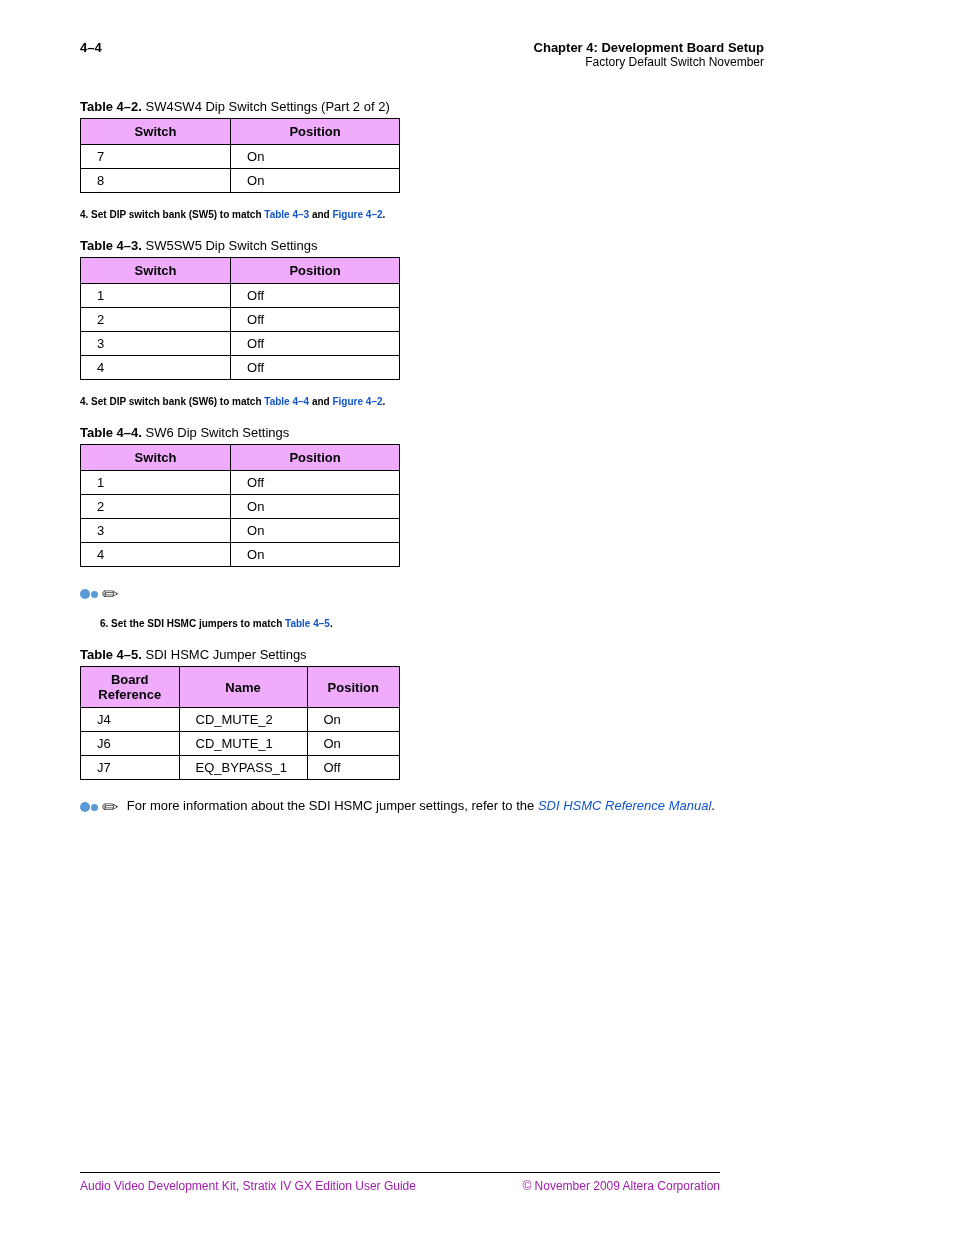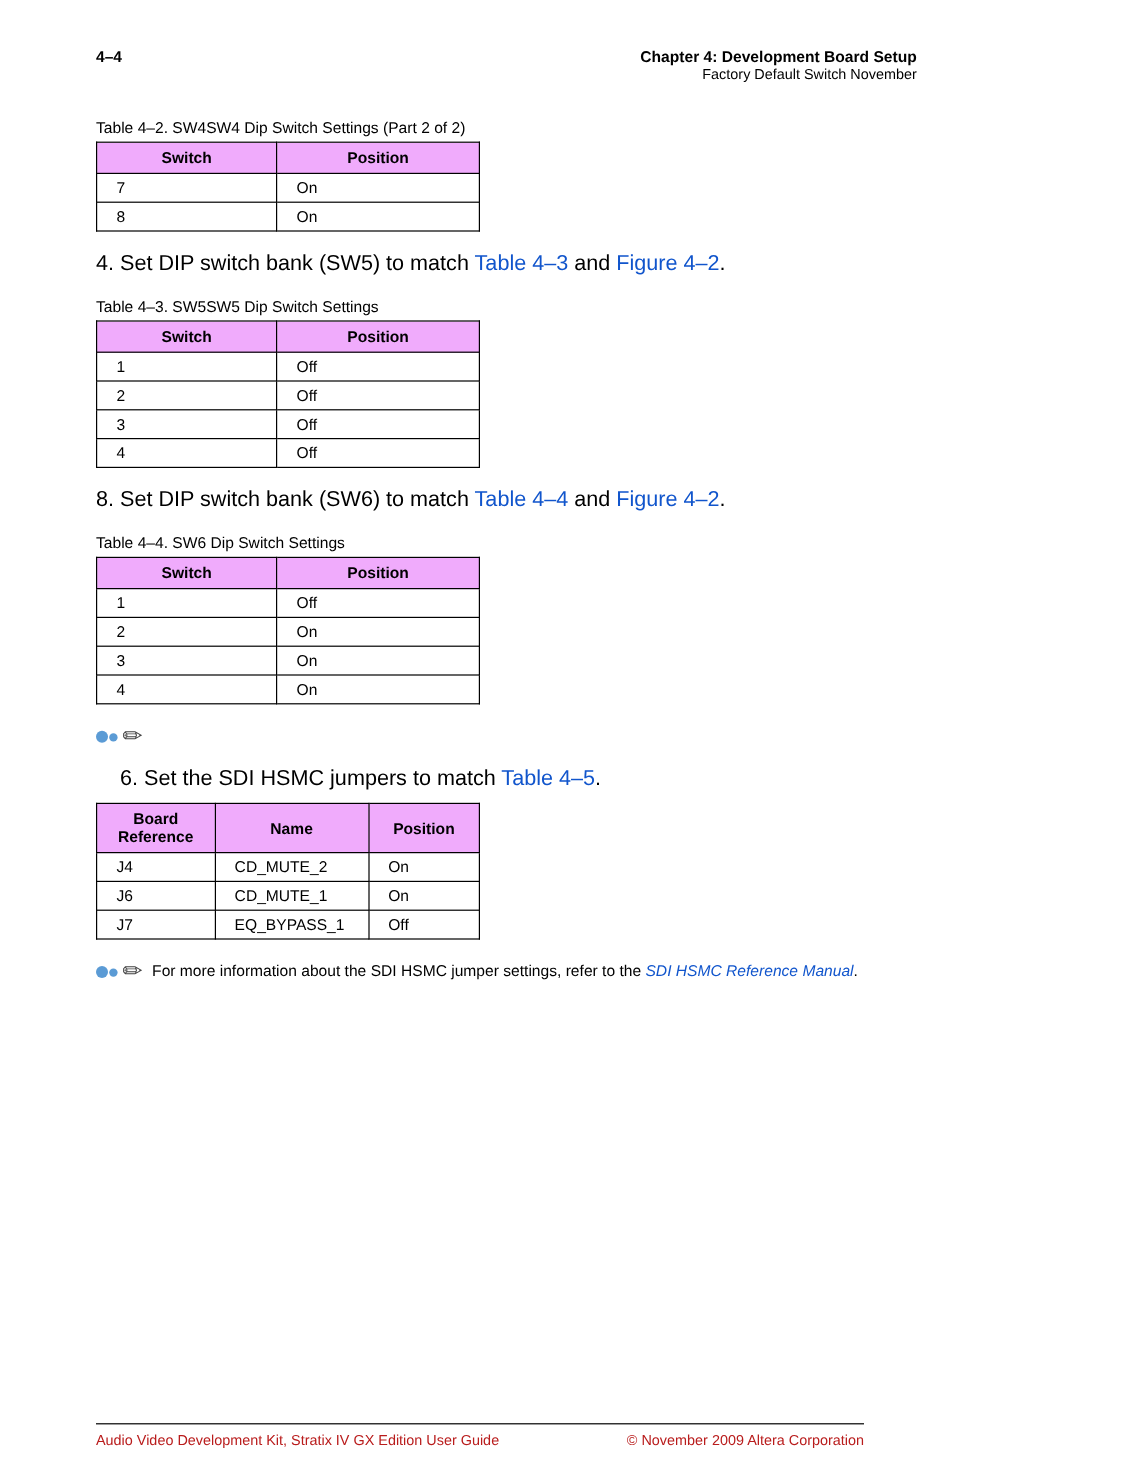--- a/index.html
+++ b/index.html
@@ -39,21 +39,21 @@
     }
     .header-right .section-title {
       font-size: 12px;
     }
     .table-caption {
       font-size: 13px;
       margin-bottom: 4px;
       margin-top: 18px;
     }
     .table-caption strong {
-      font-weight: normal;
+      font-weight: bold;
     }
     table {
       border-collapse: collapse;
       width: auto;
       min-width: 320px;
       margin-bottom: 16px;
     }
     th {
       background: #f0abfc;
       border: 1px solid #000;
@@ -62,21 +62,22 @@
       font-weight: bold;
       text-align: center;
     }
     td {
       border: 1px solid #000;
       padding: 4px 16px;
       font-size: 13px;
     }
     .step-text {
       margin: 14px 0 10px 0;
-      font-size: 18px;
+      font-size: 10px;
+      font-weight: bold;
     }
     .step-text a {
       color: #1155cc;
       text-decoration: none;
     }
     .note-block {
       display: flex;
       align-items: flex-start;
       margin: 14px 0 14px 0;
       gap: 8px;
@@ -99,27 +100,27 @@
       font-size: 13px;
       line-height: 1.5;
     }
     .note-text a {
       color: #1155cc;
       text-decoration: none;
       font-style: italic;
     }
     .footer {
       position: absolute;
-      bottom: 28px;
+      bottom: 42px;
       left: 80px;
       right: 80px;
       display: flex;
       justify-content: space-between;
       font-size: 12px;
-      color: #b91c1c;
+      color: #a21caf;
       border-top: 1px solid #000;
       padding-top: 6px;
     }
     .table-3col th, .table-3col td {
       min-width: 90px;
     }
     .note-icon-group {
       display: flex;
       flex-direction: row;
       align-items: center;
@@ -197,21 +198,21 @@
           <td>Off</td>
         </tr>
         <tr>
           <td>4</td>
           <td>Off</td>
         </tr>
       </tbody>
   </table>
 
   <div class="step-text">
-    <span>8.   Set DIP switch bank (SW6) to match </span><a href="#">Table 4–4</a><span> and </span><a href="#">Figure 4–2</a><span>.</span>
+    <span>4.   Set DIP switch bank (SW6) to match </span><a href="#">Table 4–4</a><span> and </span><a href="#">Figure 4–2</a><span>.</span>
   </div>
 
   <div class="table-caption">
     <strong>Table 4–4.</strong><span> SW6 Dip Switch Settings</span>
   </div>
   <table>
     <thead>
       <tr>
         <th>Switch</th>
         <th>Position</th>
@@ -242,20 +243,23 @@
       <span class="note-dot"></span>
       <span class="note-dot-small"></span>
       <span class="pencil-icon">✏</span>
     </div>
   </div>
 
   <div class="step-text" style="margin-left:20px;">
     <span>6.   Set the SDI HSMC jumpers to match </span><a href="#">Table 4–5</a><span>.</span>
   </div>
 
+  <div class="table-caption">
+    <strong>Table 4–5.</strong><span> SDI HSMC Jumper Settings</span>
+  </div>
   <table class="table-3col">
     <thead>
       <tr>
         <th style="white-space:pre-line;">Board
 Reference</th>
         <th>Name</th>
         <th>Position</th>
       </tr>
     </thead>
     <tbody id="table5-body">

